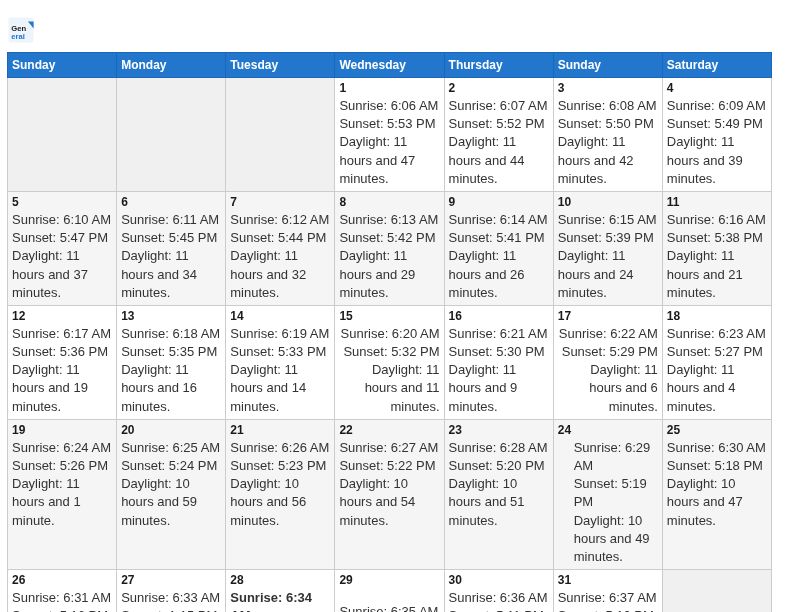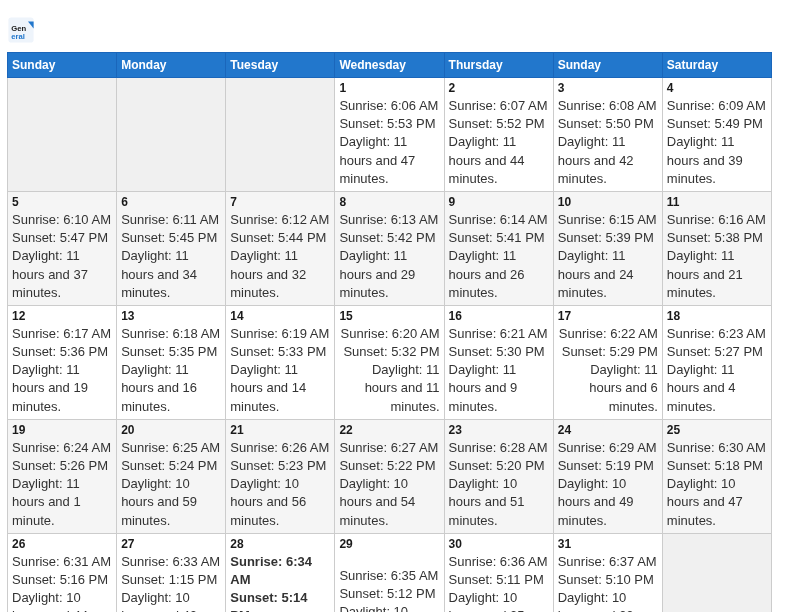--- a/index.html
+++ b/index.html
@@ -271,21 +271,21 @@
 Daylight: 10 hours and 54 minutes.</div>
           </td>
           <td>
             <span class="day-num">23</span>
             <div class="day-info" style="white-space: pre-line;">Sunrise: 6:28 AM
 Sunset: 5:20 PM
 Daylight: 10 hours and 51 minutes.</div>
           </td>
           <td>
             <span class="day-num">24</span>
-            <div class="day-info" style="white-space: pre-line;">Sunrise: 6:29 AM
+            <div class="day-info" style="white-space: pre-line; margin-left: 16px;">Sunrise: 6:29 AM
 Sunset: 5:19 PM
 Daylight: 10 hours and 49 minutes.</div>
           </td>
           <td>
             <span class="day-num">25</span>
             <div class="day-info" style="white-space: pre-line;">Sunrise: 6:30 AM
 Sunset: 5:18 PM
 Daylight: 10 hours and 47 minutes.</div>
           </td>
         </tr>

